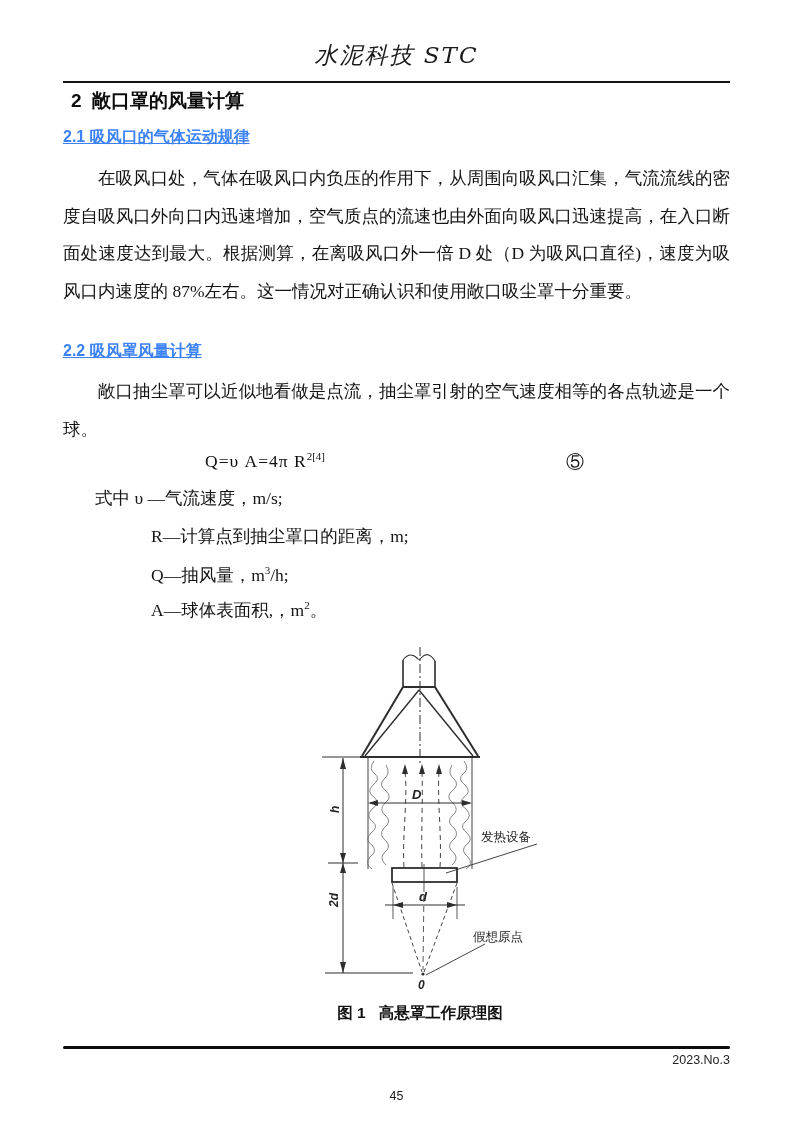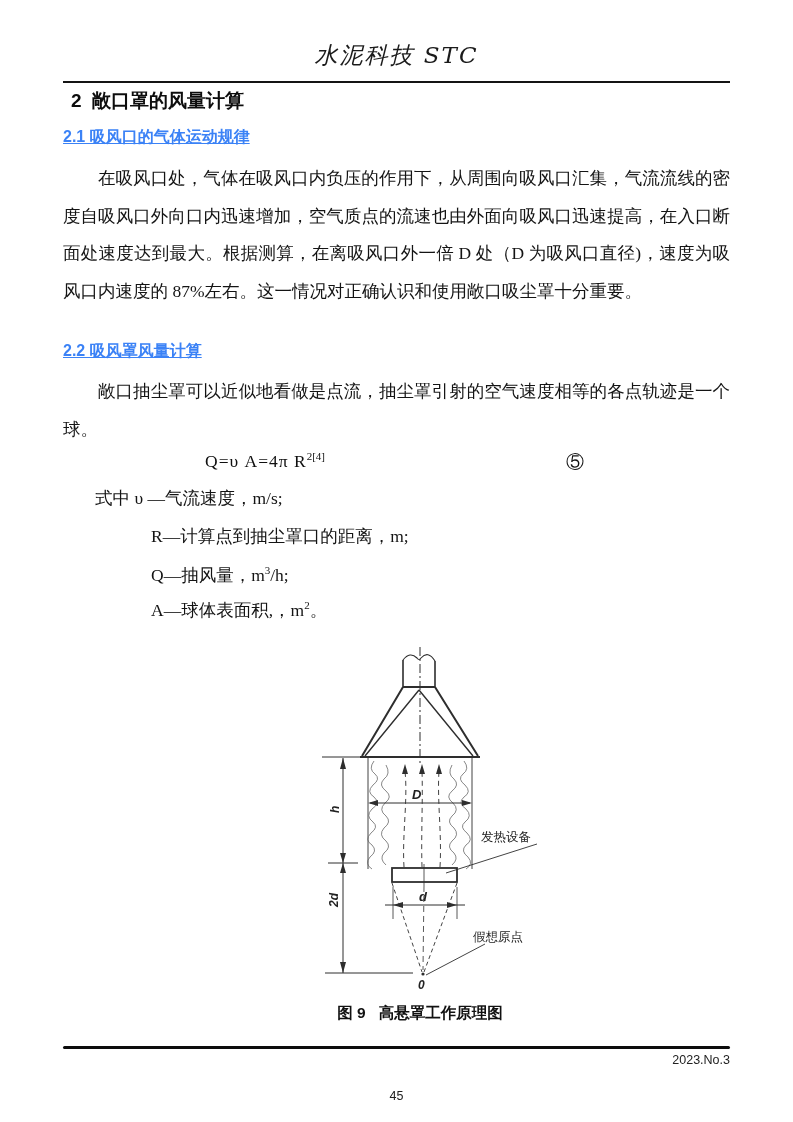--- a/index.html
+++ b/index.html
@@ -163,19 +163,19 @@
     <polygon fill="#2e2e2e" points="43,113 40,124 46,124"></polygon>
     <line class="ink" x1="28" y1="218" x2="58" y2="218" stroke-width="1"></line>
     <polygon fill="#2e2e2e" points="43,218 40,208 46,208"></polygon>
     <polygon fill="#2e2e2e" points="43,218 40,228 46,228"></polygon>
     <line class="ink" x1="25" y1="328" x2="113" y2="328" stroke-width="1"></line>
     <polygon fill="#2e2e2e" points="43,328 40,317 46,317"></polygon>
     <text x="39" y="168" font-size="12" font-style="italic" font-weight="bold" transform="rotate(-90 39 168)">h</text>
     <text x="38" y="262" font-size="12" font-style="italic" font-weight="bold" transform="rotate(-90 38 262)">2d</text>
   </svg>
 
-  <div class="abs fig-caption">图 9   高悬罩工作原理图</div>
+  <div class="abs fig-caption">图 1   高悬罩工作原理图</div>
 
   <div class="abs footer-rule"></div>
   <div class="abs footer-page">45</div>
   <div class="abs footer-issue">2023.No.3</div>
 
 </div>
 
 </body></html>

